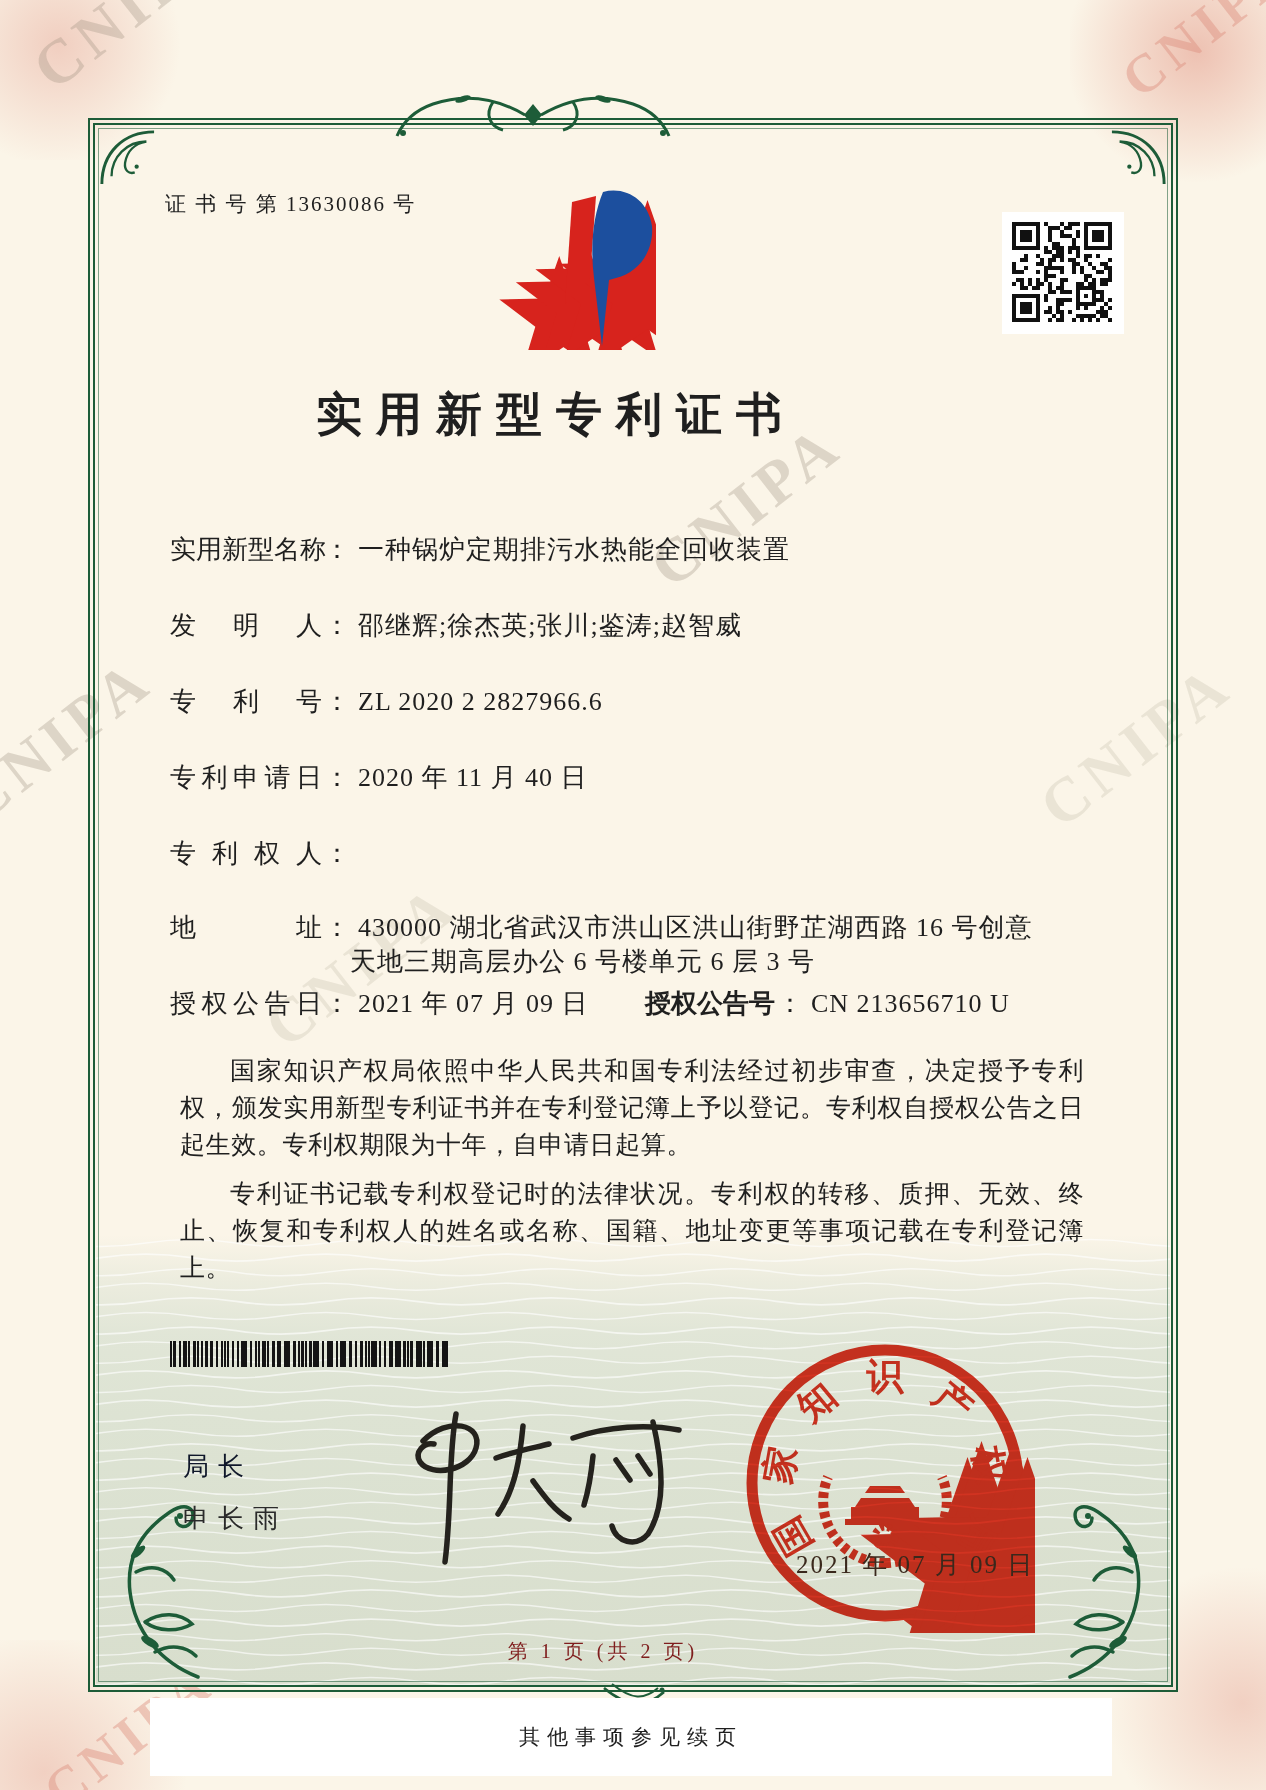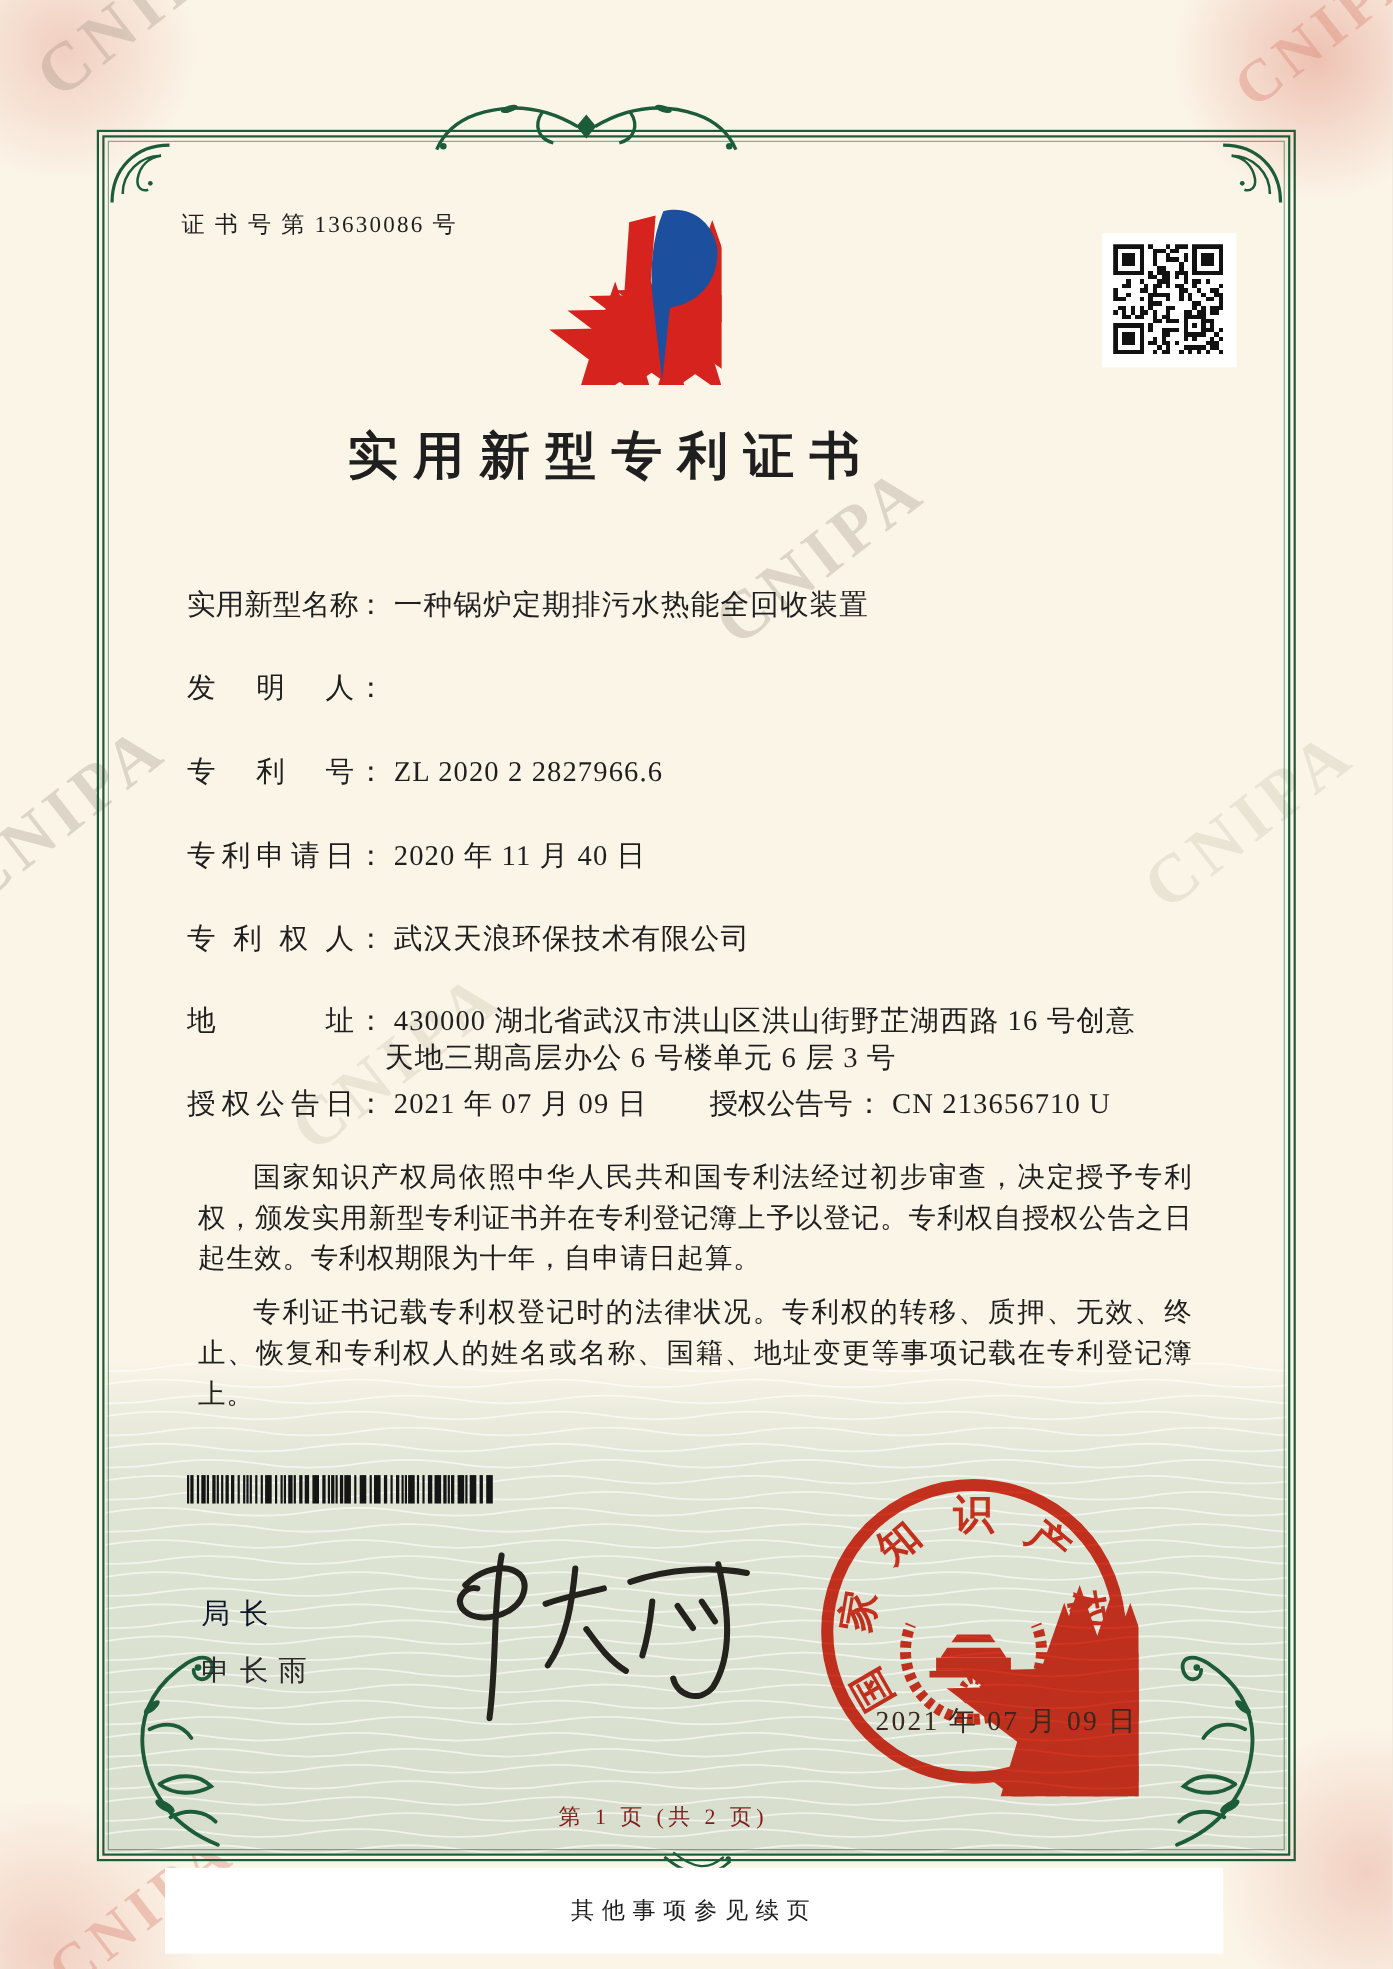--- a/index.html
+++ b/index.html
@@ -28,21 +28,21 @@
          background:linear-gradient(180deg,rgba(222,228,213,0) 0%,rgba(222,228,213,.5) 10%,rgba(222,228,213,.9) 22%,var(--wave,#dde3d3) 40%,#d8decd 100%);}
   
   .certno{position:absolute;left:165px;top:190px;font-size:21px;letter-spacing:2px;z-index:4;}
   .logo{position:absolute;left:466px;top:182px;z-index:4;}
   .qr{position:absolute;left:1002px;top:212px;width:122px;height:122px;background:#fff;
       padding:10px;box-sizing:border-box;z-index:4;}
   .title{position:absolute;left:88px;top:384px;width:936px;text-align:center;
          font-size:46px;font-weight:700;letter-spacing:14px;z-index:4;font-family:Liberation Serif, serif;}
   .frow{position:absolute;left:170px;display:flex;align-items:baseline;font-size:26px;z-index:4;white-space:nowrap;}
   .flabel{display:inline-block;width:152px;text-align:justify;text-align-last:justify;}
-  .flabel.nat{width:auto;text-align:center;text-align-last:auto;}
+  .flabel.nat{width:auto;text-align:center;text-align-last:auto;font-weight:bold;}
   .fcolon{margin:0 8px 0 2px;}
   .fval{letter-spacing:1px;}
   .addr2{position:absolute;left:350px;top:944px;font-size:26px;letter-spacing:1px;z-index:4;}
   .para{position:absolute;left:168px;top:1040px;width:928px;font-size:25px;line-height:37px;
         text-align:justify;z-index:4;}
   .para p{margin:12px;text-indent:2em;letter-spacing:.6px;}
   .barcode{position:absolute;left:170px;top:1341px;z-index:5;}
   .sig-title{position:absolute;left:183px;top:1449px;font-size:26px;letter-spacing:9px;
              font-family:"Liberation Sans","DejaVu Sans",sans-serif;color:#0f172a;z-index:5;}
   .sig-name{position:absolute;left:183px;top:1501px;font-size:26px;letter-spacing:9px;
@@ -389,35 +389,35 @@
   <h1 class="title" style="margin:0">实用新型专利证书</h1>
 
   <div class="frow" style="top:532px">
     <span class="flabel">实用新型名称</span>
       <span class="fcolon">：</span>
       <span class="fval">一种锅炉定期排污水热能全回收装置</span>
   </div>
   <div class="frow" style="top:608px">
     <span class="flabel">发明人</span>
       <span class="fcolon">：</span>
+      <span class="fval">邵继辉;徐杰英;张川;鉴涛;赵智威</span>
   </div>
   <div class="frow" style="top:684px">
     <span class="flabel">专利号</span>
       <span class="fcolon">：</span>
       <span class="fval">ZL 2020 2 2827966.6</span>
   </div>
   <div class="frow" style="top:760px">
     <span class="flabel">专利申请日</span>
       <span class="fcolon">：</span>
       <span class="fval">2020 年 11 月 40 日</span>
   </div>
   <div class="frow" style="top:836px">
     <span class="flabel">专利权人</span>
       <span class="fcolon">：</span>
-      <span class="fval">武汉天浪环保技术有限公司</span>
   </div>
   <div class="frow" style="top:910px">
     <span class="flabel">地址</span>
       <span class="fcolon">：</span>
       <span class="fval">430000 湖北省武汉市洪山区洪山街野芷湖西路 16 号创意</span>
   </div>
   <div class="addr2">天地三期高层办公 6 号楼单元 6 层 3 号</div>
   <div class="frow" style="top:986px">
     <span class="flabel">授权公告日</span>
       <span class="fcolon">：</span>

